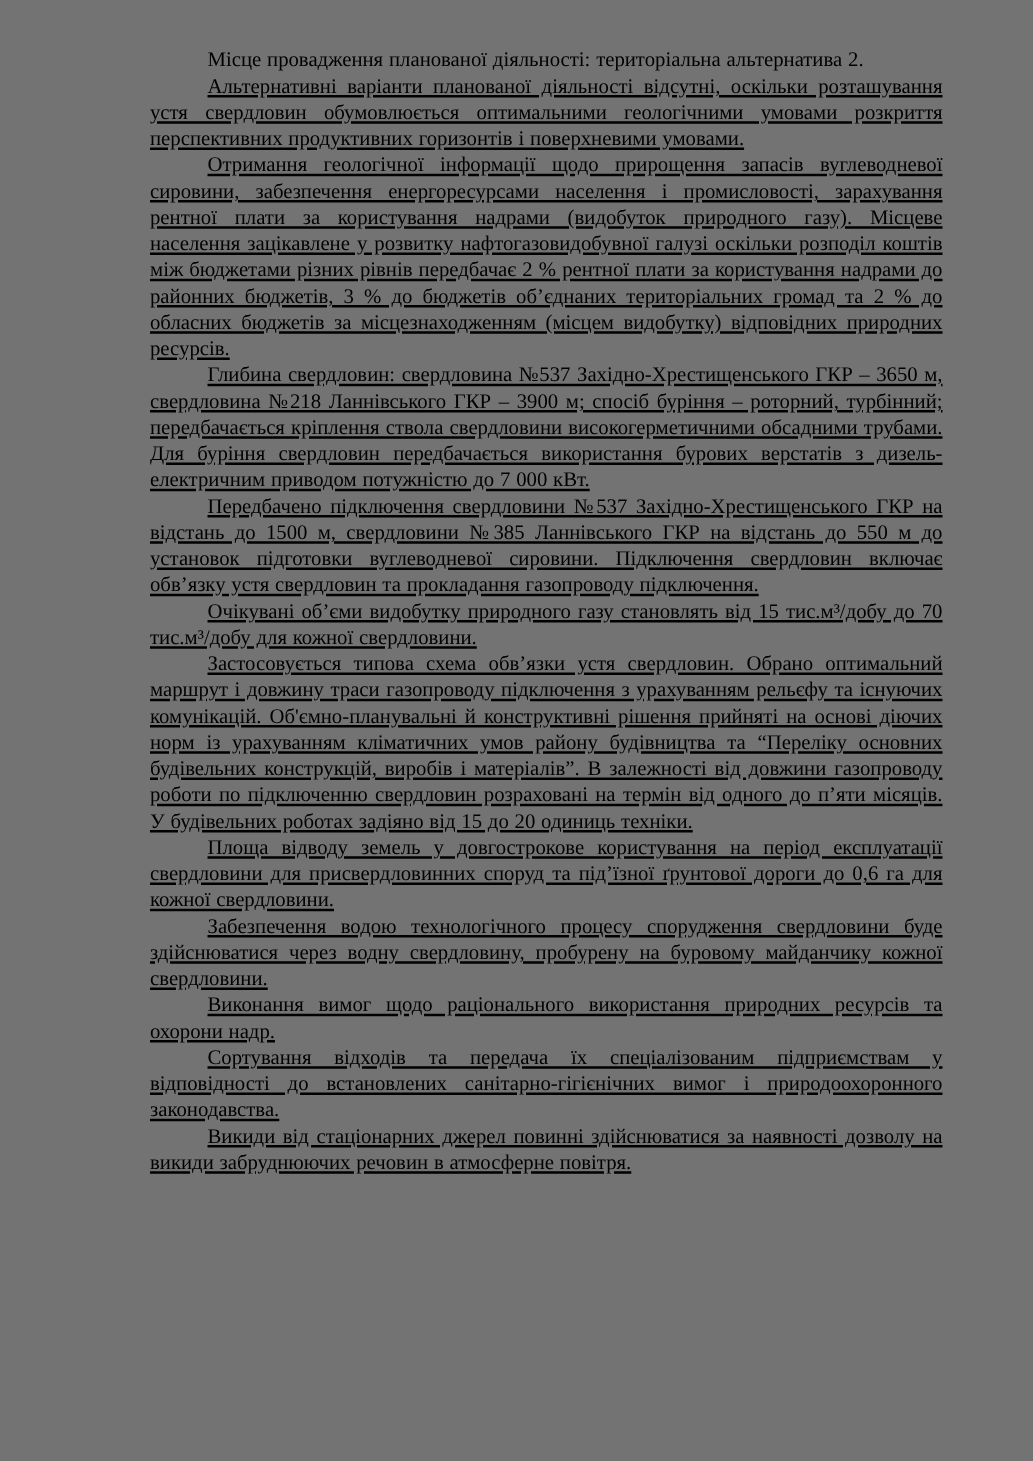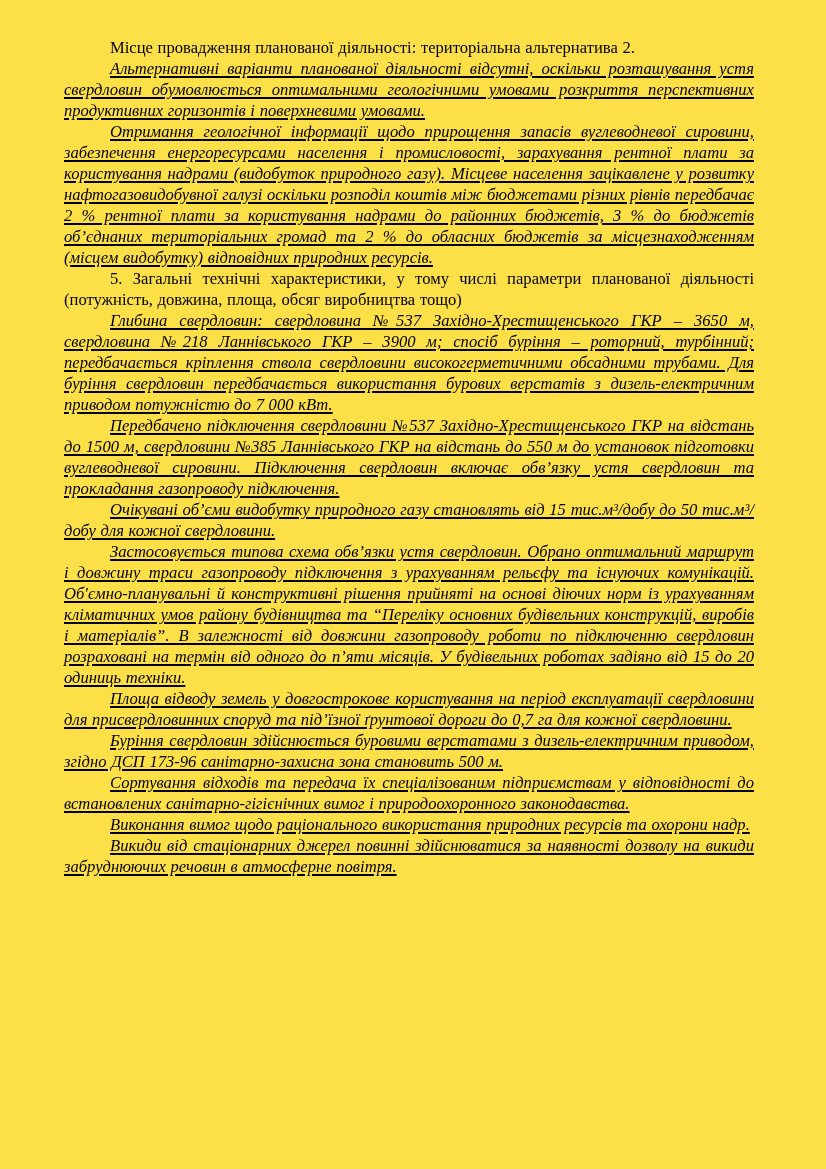--- a/index.html
+++ b/index.html
@@ -3,55 +3,53 @@
 <meta charset="utf-8">
 <style>
   html, body {
     margin: 0;
     padding: 0;
     background: #ffffff;
   }
   .page {
     width: 826px;
     height: 1169px;
-    background: #fde047;
+    background: #737373;
     box-sizing: border-box;
-    padding: 37px 72px 20px 64px;
+    padding: 37px 72px 20px 120px;
     overflow: hidden;
   }
   .page p {
     margin: 0;
     padding: 0;
     font-family: "Liberation Serif", "DejaVu Serif", serif;
     font-size: 16.6px;
     line-height: 21px;
     color: #000000;
     text-align: justify;
     word-spacing: 0.5px;
   }
   .page p.indent {
     text-indent: 46px;
   }
   .page p.u {
     text-decoration: underline;
     text-decoration-thickness: 1.5px;
     text-underline-offset: 2px;
-    font-style: italic;
   }
 </style>
 </head>
 <body>
 
 <div class="page">
   <p class="indent">Місце провадження планованої діяльності: територіальна альтернатива 2.</p>
   <p class="indent u">Альтернативні варіанти планованої діяльності відсутні, оскільки розташування устя свердловин обумовлюється оптимальними геологічними умовами розкриття перспективних продуктивних горизонтів і поверхневими умовами.</p>
   <p class="indent u">Отримання геологічної інформації щодо прирощення запасів вуглеводневої сировини, забезпечення енергоресурсами населення і промисловості, зарахування рентної плати за користування надрами (видобуток природного газу). Місцеве населення зацікавлене у розвитку нафтогазовидобувної галузі оскільки розподіл коштів між бюджетами різних рівнів передбачає 2 % рентної плати за користування надрами до районних бюджетів, 3 % до бюджетів об’єднаних територіальних громад та 2 % до обласних бюджетів за місцезнаходженням (місцем видобутку) відповідних природних ресурсів.</p>
-  <p class="indent">5. Загальні технічні характеристики, у тому числі параметри планованої діяльності (потужність, довжина, площа, обсяг виробництва тощо)</p>
   <p class="indent u">Глибина свердловин: свердловина №537 Західно-Хрестищенського ГКР – 3650 м, свердловина №218 Ланнівського ГКР – 3900 м; спосіб буріння – роторний, турбінний; передбачається кріплення ствола свердловини високогерметичними обсадними трубами. Для буріння свердловин передбачається використання бурових верстатів з дизель-електричним приводом потужністю до 7 000 кВт.</p>
   <p class="indent u">Передбачено підключення свердловини №537 Західно-Хрестищенського ГКР на відстань до 1500 м, свердловини №385 Ланнівського ГКР на відстань до 550 м до установок підготовки вуглеводневої сировини. Підключення свердловин включає обв’язку устя свердловин та прокладання газопроводу підключення.</p>
-  <p class="indent u">Очікувані об’єми видобутку природного газу становлять від 15 тис.м³/добу до 50 тис.м³/добу для кожної свердловини.</p>
+  <p class="indent u">Очікувані об’єми видобутку природного газу становлять від 15 тис.м³/добу до 70 тис.м³/добу для кожної свердловини.</p>
   <p class="indent u">Застосовується типова схема обв’язки устя свердловин. Обрано оптимальний маршрут і довжину траси газопроводу підключення з урахуванням рельєфу та існуючих комунікацій. Об'ємно-планувальні й конструктивні рішення прийняті на основі діючих норм із урахуванням кліматичних умов району будівництва та “Переліку основних будівельних конструкцій, виробів і матеріалів”. В залежності від довжини газопроводу роботи по підключенню свердловин розраховані на термін від одного до п’яти місяців. У будівельних роботах задіяно від 15 до 20 одиниць техніки.</p>
-  <p class="indent u">Площа відводу земель у довгострокове користування на період експлуатації свердловини для присвердловинних споруд та під’їзної ґрунтової дороги до 0,7 га для кожної свердловини.</p>
-  <p class="indent u">Буріння свердловин здійснюється буровими верстатами з дизель-електричним приводом, згідно ДСП 173-96 санітарно-захисна зона становить 500 м.</p>
+  <p class="indent u">Площа відводу земель у довгострокове користування на період експлуатації свердловини для присвердловинних споруд та під’їзної ґрунтової дороги до 0,6 га для кожної свердловини.</p>
+  <p class="indent u">Забезпечення водою технологічного процесу спорудження свердловини буде здійснюватися через водну свердловину, пробурену на буровому майданчику кожної свердловини.</p>
+  <p class="indent u">Виконання вимог щодо раціонального використання природних ресурсів та охорони надр.</p>
   <p class="indent u">Сортування відходів та передача їх спеціалізованим підприємствам у відповідності до встановлених санітарно-гігієнічних вимог і природоохоронного законодавства.</p>
-  <p class="indent u">Виконання вимог щодо раціонального використання природних ресурсів та охорони надр.</p>
   <p class="indent u">Викиди від стаціонарних джерел повинні здійснюватися за наявності дозволу на викиди забруднюючих речовин в атмосферне повітря.</p>
 </div>
 
 </body></html>

